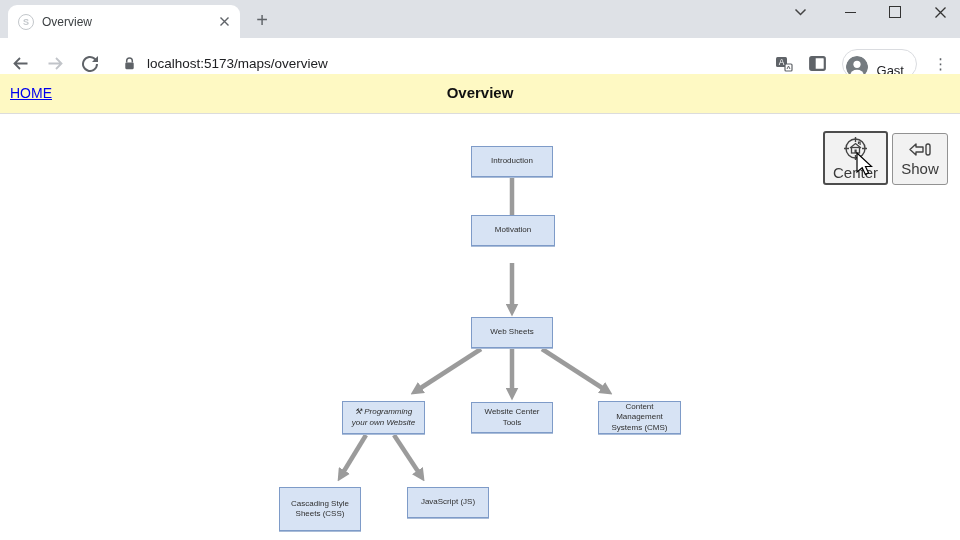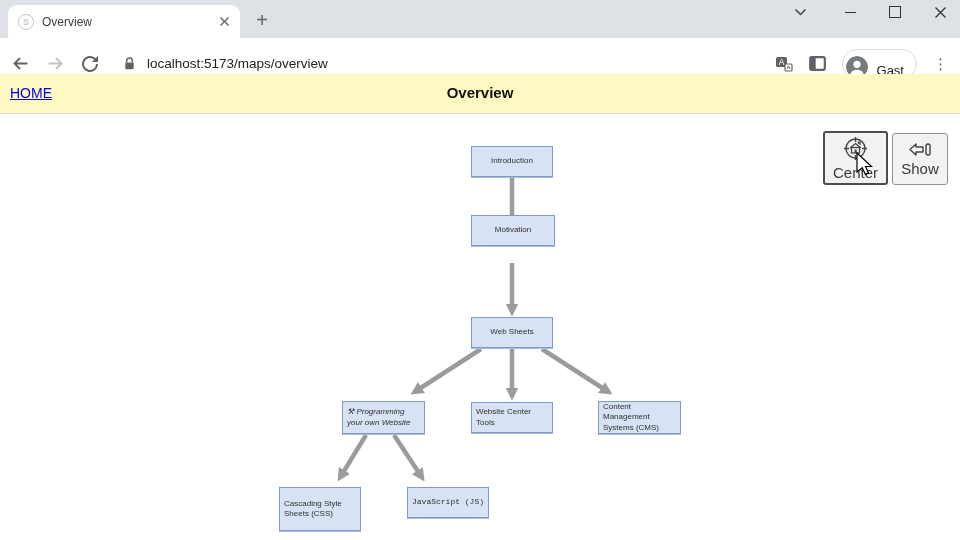--- a/index.html
+++ b/index.html
@@ -47,31 +47,31 @@
                  border-bottom:1px solid #dcdcdc; box-sizing:border-box; }
   .home-link { position:absolute; left:10px; top:11px; font-size:14px; color:#0000ee;
                text-decoration:underline; }
   .page-title { position:absolute; left:0; top:10px; width:100%; text-align:center;
                 font-size:15px; font-weight:bold; color:#111; }
 
   
   .content { position:absolute; top:114px; left:0; width:960px; height:426px; background:#fff; }
   .edges-svg { position:absolute; top:0; left:0; }
   .node { position:absolute; background:#d7e3f4; border:1.5px solid #7e9bc8; box-sizing:border-box;
-          display:flex; align-items:center; justify-content:center; 
+          display:flex; align-items:center; justify-content:center; text-align:center;
           font-size:8px; color:#2f2f2f; line-height:1.3; padding:2px 4px;
           box-shadow:0 1px 0 #a9bcd8; }
   .n-introduction { left:471px; top:32px;  width:82px; height:31px; }
   .n-motivation   { left:471px; top:101px; width:84px; height:31px; }
   .n-web-basics   { left:471px; top:203px; width:82px; height:31px; }
   .n-programming  { left:342px; top:287px; width:83px; height:33px;font-style:italic; }
   .n-builder      { left:471px; top:288px; width:82px; height:31px; }
   .n-cms          { left:598px; top:287px; width:83px; height:33px; }
   .n-css          { left:279px; top:373px; width:82px; height:44px; }
-  .n-js           { left:407px; top:373px; width:82px; height:31px;font-family:Liberation Mono, monospace; }
+  .n-js           { left:407px; top:373px; width:82px; height:31px; }
 
   
   .map-btn { position:absolute; display:flex; flex-direction:column; align-items:center;
              justify-content:center; gap:2px; background:#f2f2f2; border-radius:3px;
              box-sizing:border-box; font-size:15px; color:#3a3a3a; }
   .btn-center { left:823px; top:17px; width:65px; height:54px; border:2px solid #4d4d4d; }
   .btn-show   { left:892px; top:19px; width:56px; height:52px; border:1px solid #929292; }
 
   .cursor { position:absolute; left:856px; top:38px; }
 </style>

